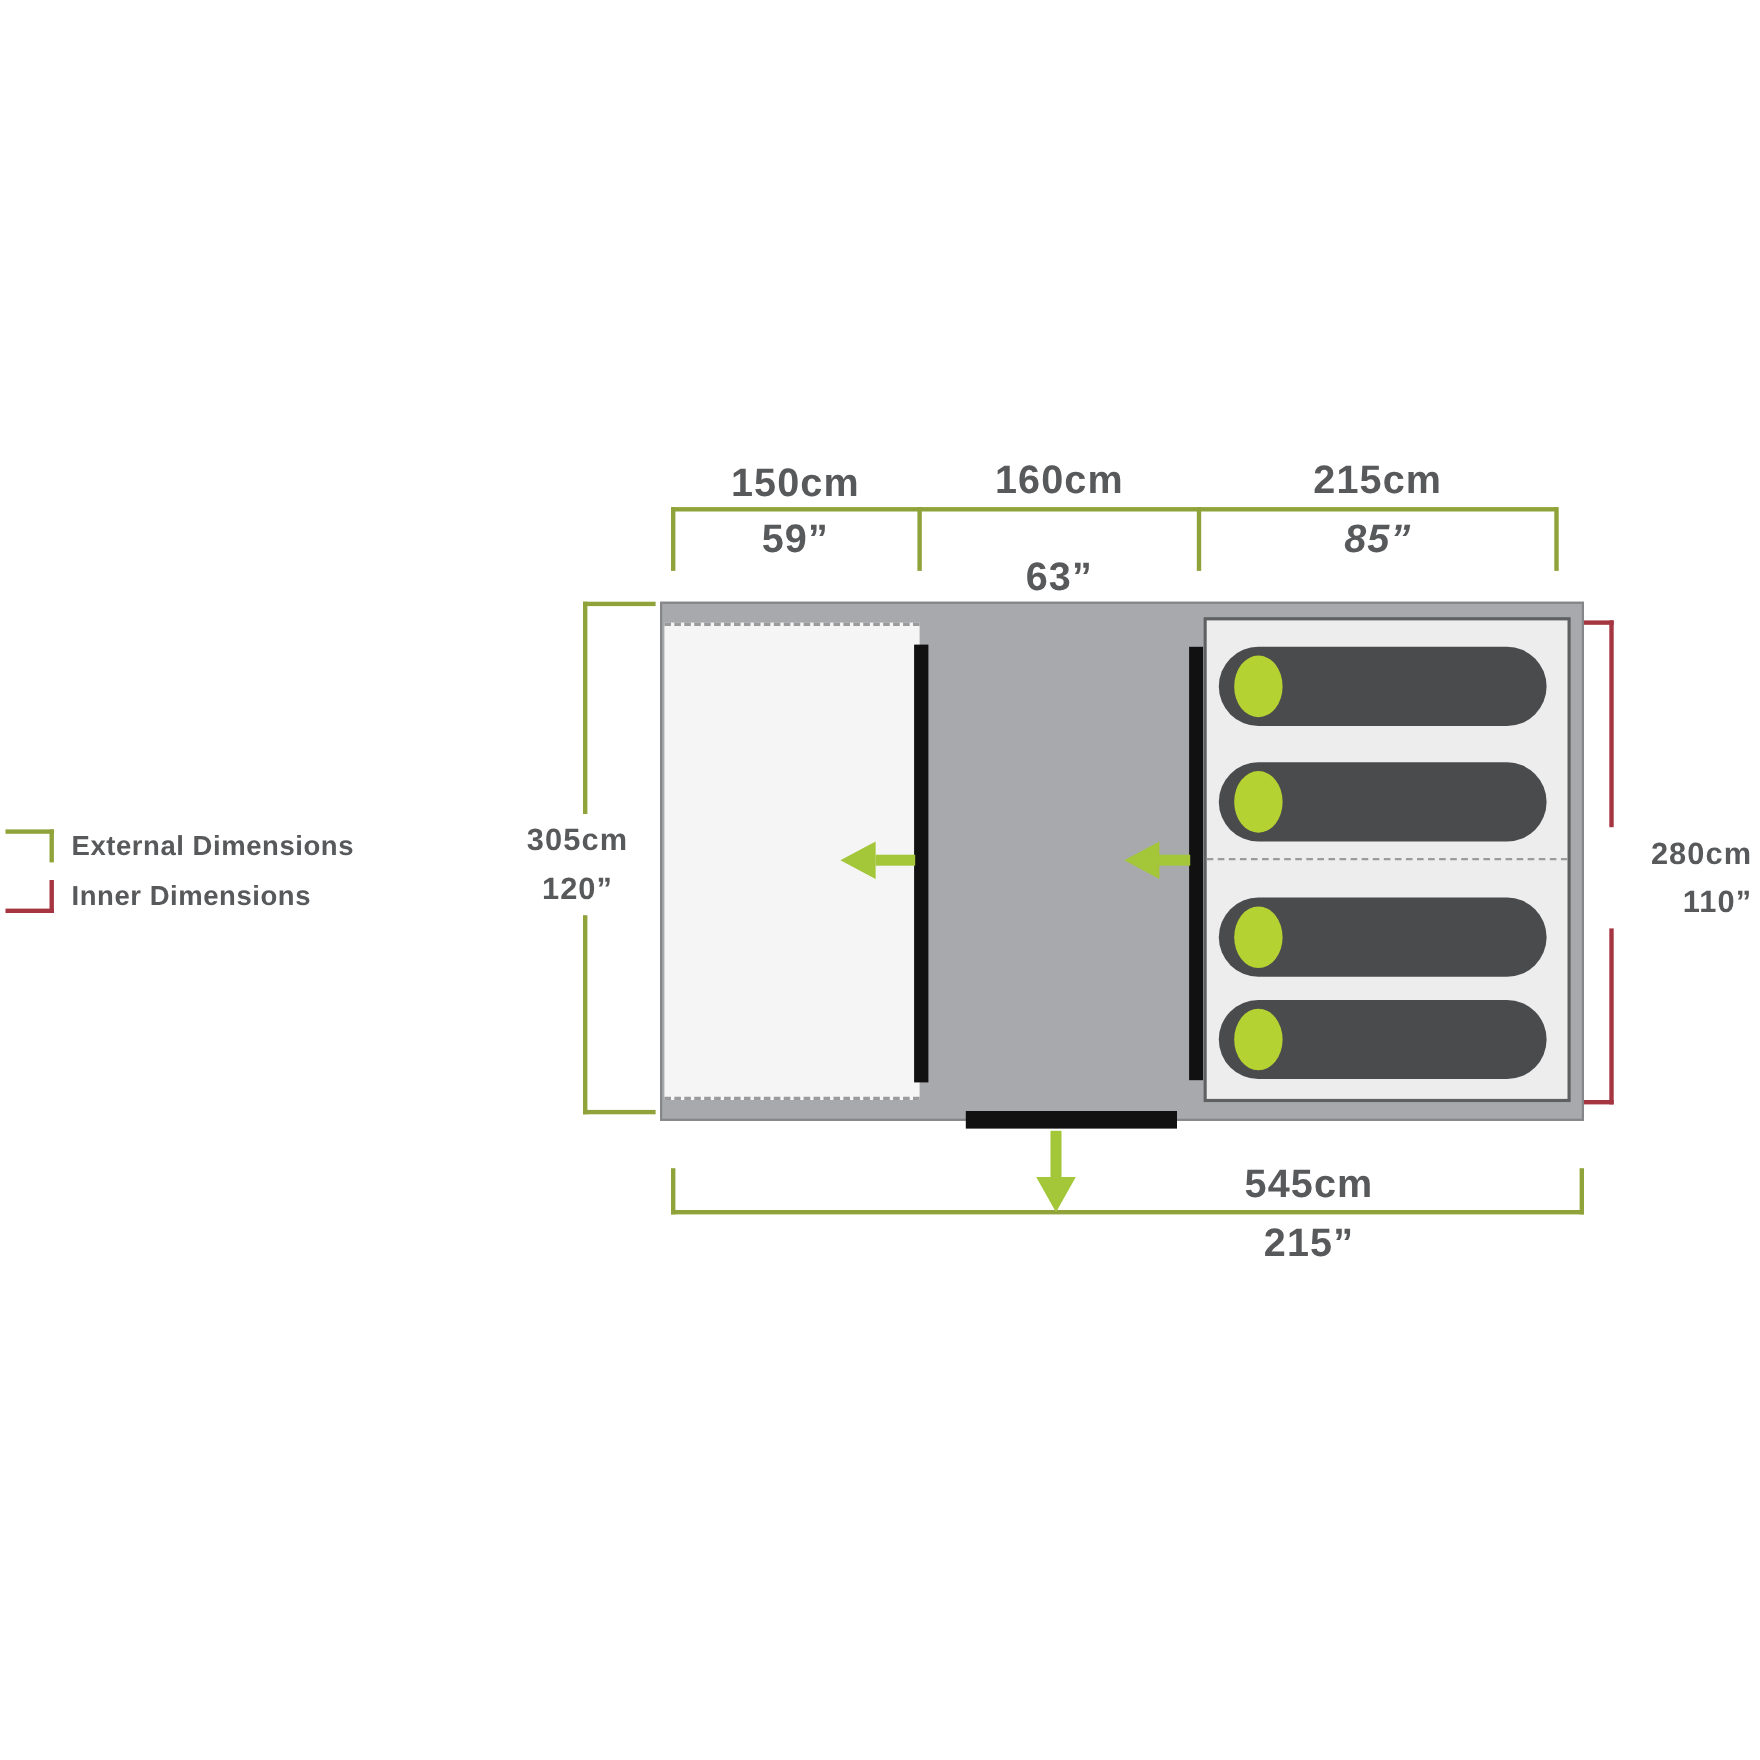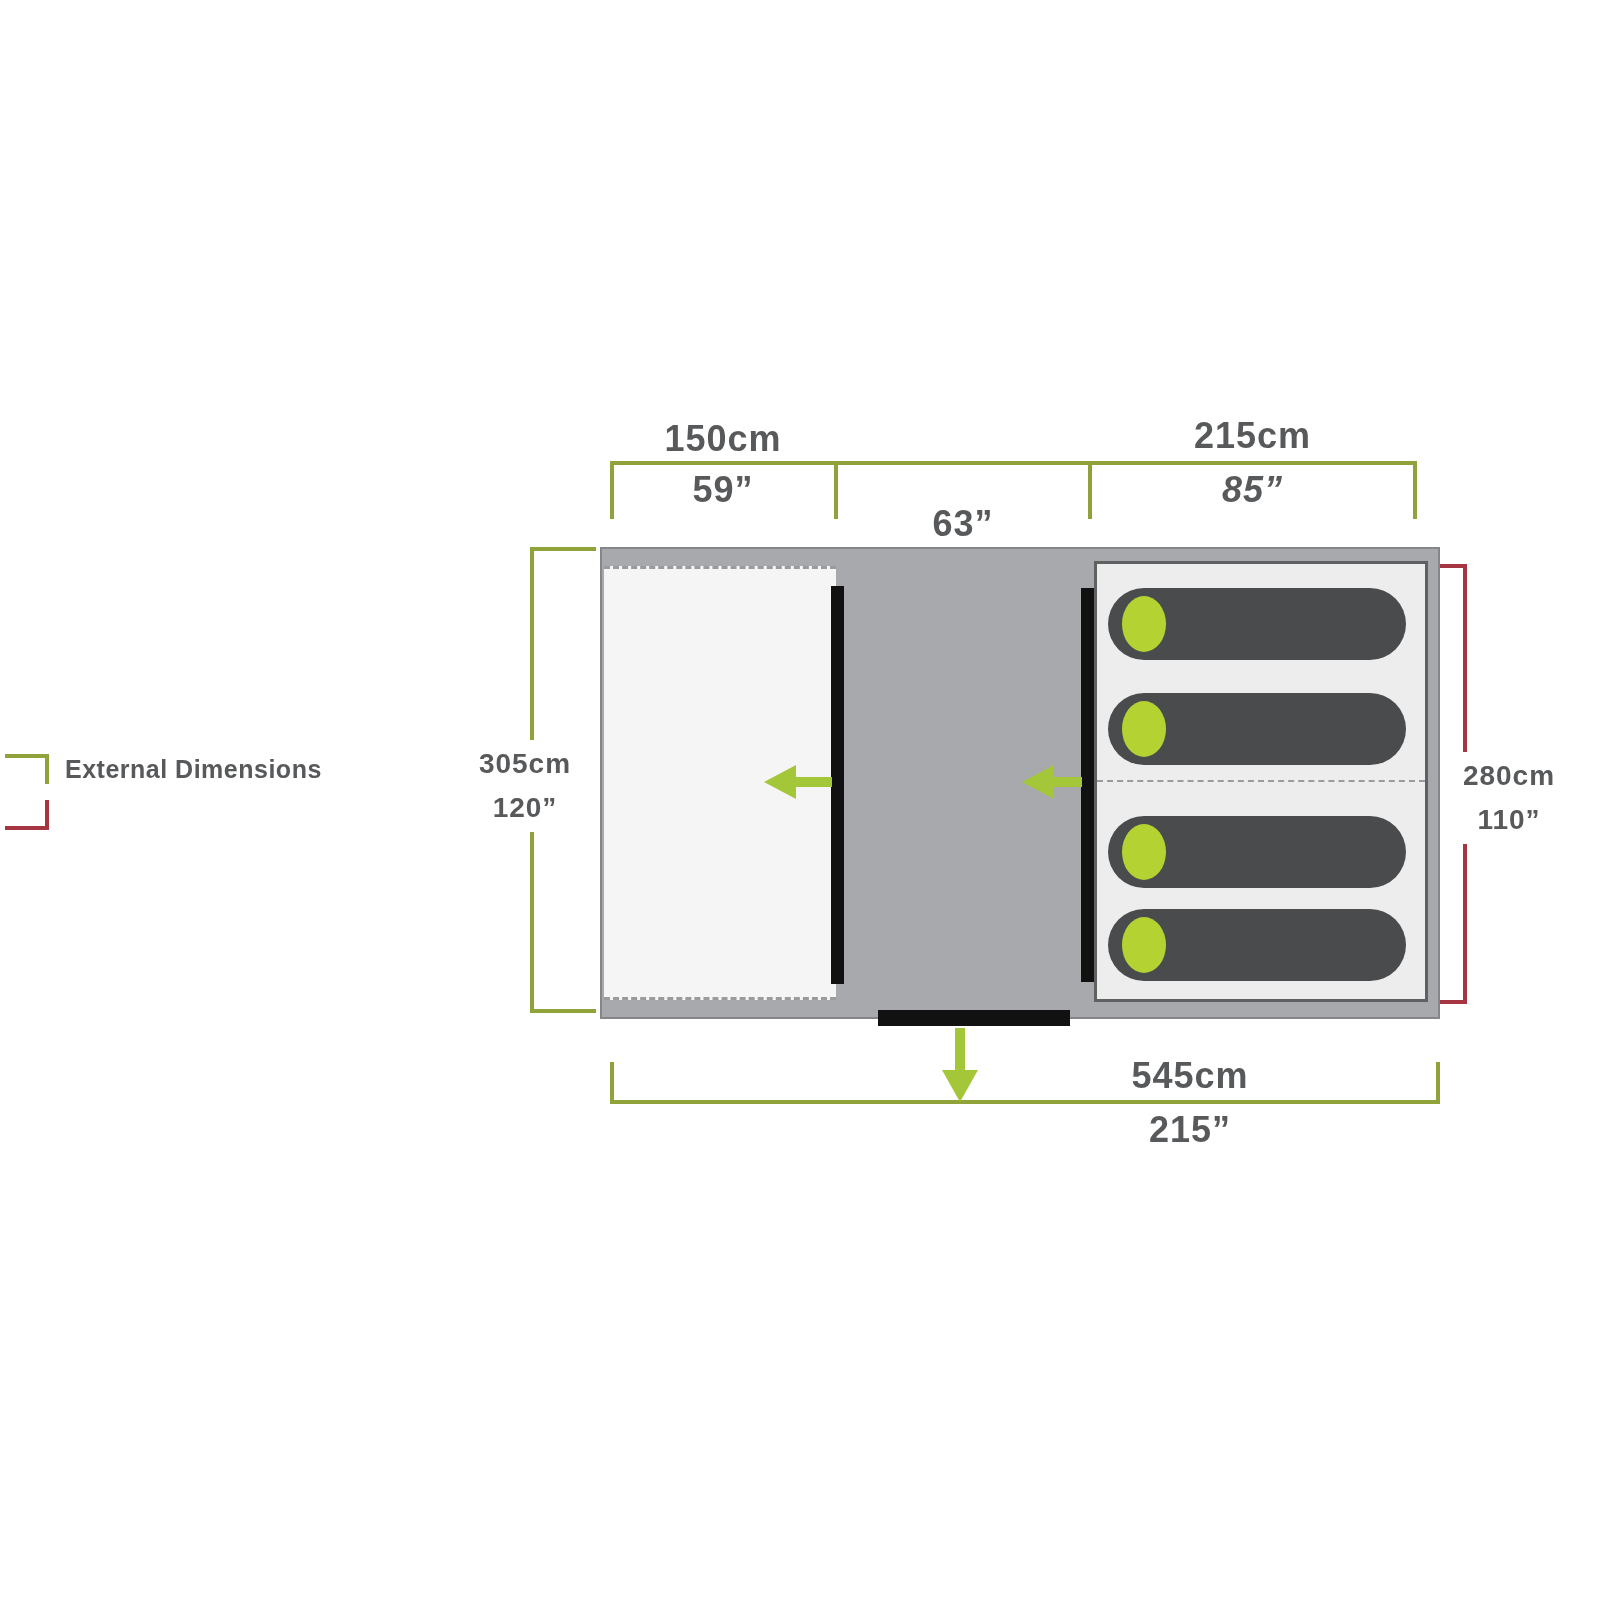--- a/index.html
+++ b/index.html
@@ -59,49 +59,51 @@
 
 <div class="canvas">
 
   <div class="legend">
     <div class="legend-row">
       <span class="mark mark-ext"></span>
       <span class="legend-text">External Dimensions</span>
     </div>
     <div class="legend-row">
       <span class="mark mark-inn"></span>
+      <span class="legend-text">Inner Dimensions</span>
     </div>
   </div>
 
   <div class="hline ext" style="left:610px; top:461px; width:806px;"></div>
   <div class="vtick ext" style="left:610px; top:461px; height:58px;"></div>
   <div class="vtick ext" style="left:834px; top:461px; height:58px;"></div>
   <div class="vtick ext" style="left:1088px; top:461px; height:58px;"></div>
   <div class="vtick ext" style="left:1413px; top:461px; height:58px;"></div>
 
   <div class="dim-text" style="left:610px; top:417px; width:226px;">150cm</div>
   <div class="dim-text" style="left:610px; top:468px; width:226px;">59”</div>
 
+  <div class="dim-text" style="left:836px; top:414px; width:254px;">160cm</div>
   <div class="dim-text" style="left:836px; top:468px; width:254px;margin-top:34px;">63”</div>
 
   <div class="dim-text" style="left:1090px; top:414px; width:325px;">215cm</div>
   <div class="dim-text" style="left:1090px; top:468px; width:325px;font-style:italic;">85”</div>
 
   <div class="vline ext" style="left:530px; top:547px; height:466px;"></div>
   <div class="htick ext" style="left:530px; top:547px; width:66px;"></div>
   <div class="htick ext" style="left:530px; top:1009px; width:66px;"></div>
   <div class="dim-stack" style="left:430px; top:740px; width:190px;">
     <div>305cm</div>
     <div>120”</div>
   </div>
 
   <div class="vline inn" style="left:1463px; top:564px; height:440px;"></div>
   <div class="htick inn" style="left:1437px; top:564px; width:30px;"></div>
   <div class="htick inn" style="left:1437px; top:1000px; width:30px;"></div>
-  <div class="dim-stack" style="left:1425px; top:752px; width:168px;">
+  <div class="dim-stack" style="left:1425px; top:752px; width:168px;text-align:right;">
     <div>280cm</div>
     <div>110”</div>
   </div>
 
   <div class="hline ext" style="left:610px; top:1100px; width:830px;"></div>
   <div class="vtick ext" style="left:610px; top:1062px; height:42px;"></div>
   <div class="vtick ext" style="left:1436px; top:1062px; height:42px;"></div>
   <div class="dim-text" style="left:1040px; top:1054px; width:300px;">545cm</div>
   <div class="dim-text" style="left:1040px; top:1108px; width:300px;">215”</div>
 

